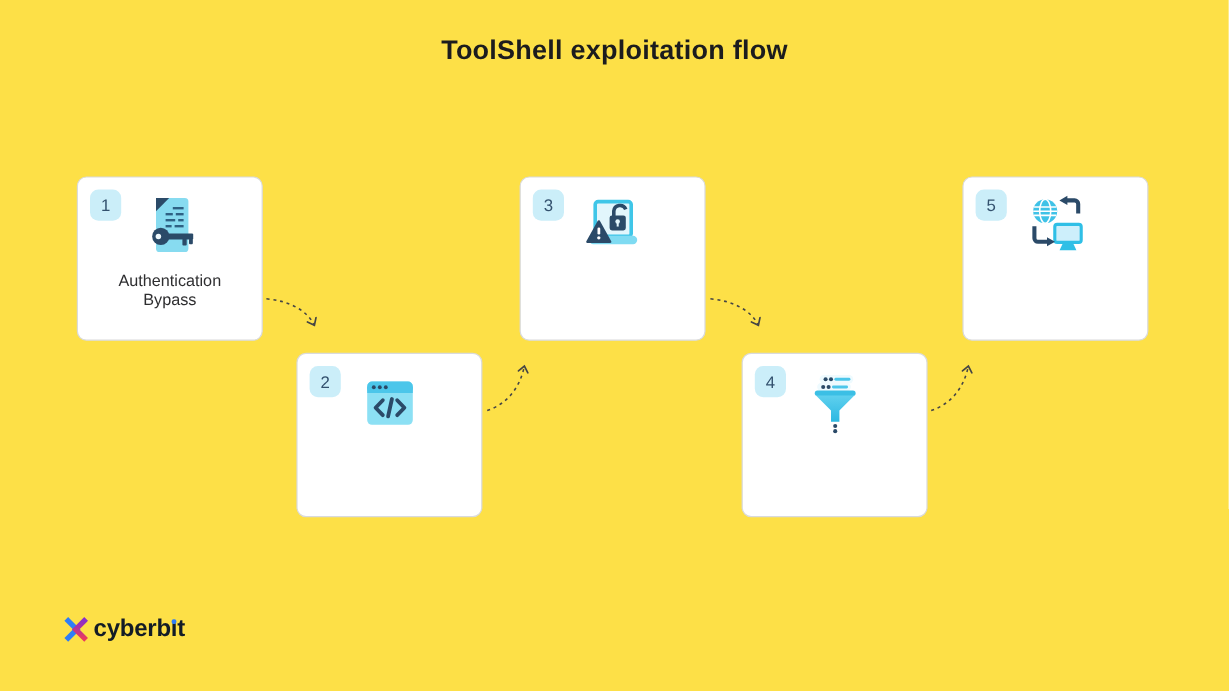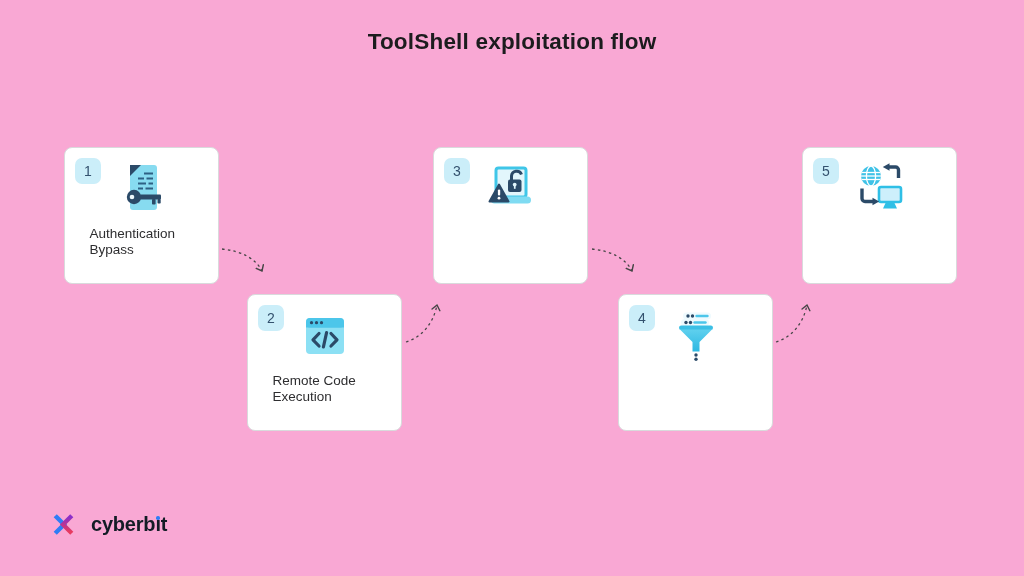--- a/index.html
+++ b/index.html
@@ -1,35 +1,35 @@
 <!DOCTYPE html>
 <html><head>
 <meta charset="utf-8">
 <style>
   html,body{margin:0;padding:0;background:#ffffff;}
   body{font-family:"Liberation Sans", sans-serif; -webkit-font-smoothing:antialiased;}
-  .canvas{position:relative;width:1024px;height:576px;background:#f9a8d4;overflow:hidden;}
+  .canvas{position:relative;width:1024px;height:576px;background:#fde047;overflow:hidden;}
 
   .title{position:absolute;left:0;right:0;top:29px;text-align:center;
          font-size:22.5px;font-weight:700;color:#1c1c1e;letter-spacing:.2px;}
 
   .card{position:absolute;width:155px;height:137px;background:#ffffff;
         border:1px solid #d9dadc;border-radius:8px;box-sizing:border-box;
         display:flex;flex-direction:column;align-items:center;}
   .badge{position:absolute;top:10px;left:10px;width:26px;height:26px;
          background:#cbeef9;border-radius:7px;display:flex;align-items:center;justify-content:center;
          font-size:14px;font-weight:500;color:#33516e;}
   .icon{margin-top:13px;width:56px;height:56px;}
   .icon svg{display:block;width:56px;height:56px;}
-  .label{margin-top:9px;max-width:104px;font-size:13.5px;
+  .label{margin-top:9px;max-width:104px;text-align:center;font-size:13.5px;
          line-height:1.22;color:#2e2e30;font-weight:400;}
 
   .arrows{position:absolute;left:0;top:0;width:1024px;height:576px;pointer-events:none;}
 
-  .logo{position:absolute;left:52px;top:513px;display:flex;align-items:center;gap:16px;}
+  .logo{position:absolute;left:52px;top:513px;display:flex;align-items:center;gap:3px;}
   .logo svg{display:block;width:23px;height:23px;}
   .brand{font-size:20px;font-weight:700;color:#131c26;letter-spacing:-0.2px;line-height:23px;}
   .logo-i{position:relative;display:inline-block;}
   .logo-i::after{content:"";position:absolute;left:50%;margin-left:-1.7px;top:3.2px;
                  width:3.4px;height:3.4px;border-radius:50%;background:#2f7df6;}
 </style>
 </head>
 <body>
 
 <div class="canvas">
@@ -89,21 +89,20 @@
             <circle cx="19.5" cy="14.7" r="1.6"></circle>
             <circle cx="24.5" cy="14.7" r="1.6"></circle>
         </g>
         <g fill="none" stroke="#2b4a68" stroke-width="3.2" stroke-linecap="round" stroke-linejoin="round">
           <polyline points="22,25.5 16,31.8 22,38"></polyline>
           <polyline points="34,25.5 40,31.8 34,38"></polyline>
           <line x1="29.6" y1="24.5" x2="26.4" y2="39"></line>
         </g>
       </svg>
     </div>
-    <div class="label">Remote Code Execution</div>
   </div>
 
   <div class="card" style="left:433px;top:147px">
     <div class="badge">3</div>
     <div class="icon">
       <svg viewBox="0 0 56 56">
         <rect x="13" y="7" width="30" height="29" rx="2.5" fill="#e2f6fc" stroke="#3fc6e8" stroke-width="3"></rect>
         <rect x="8" y="35.5" width="40" height="7" rx="3.5" fill="#7fdbf2"></rect>
         <path d="M28.5,19 v-4 a5.2,5.2 0 0 1 10,-1.5" fill="none" stroke="#2b4a68" stroke-width="3"></path>
         <rect x="25" y="18.5" width="13.5" height="12.5" rx="2" fill="#2b4a68"></rect>

